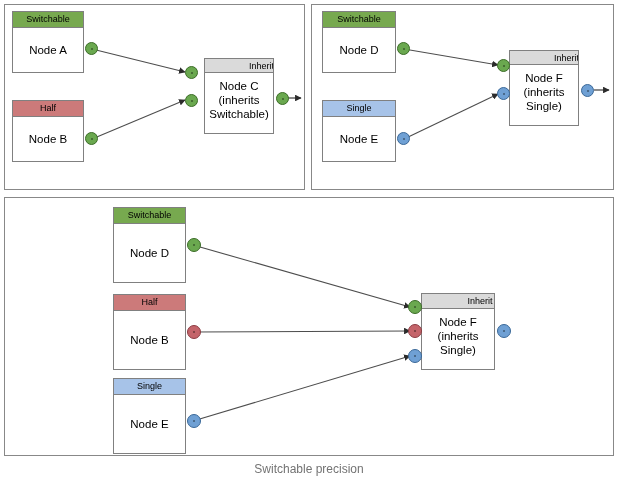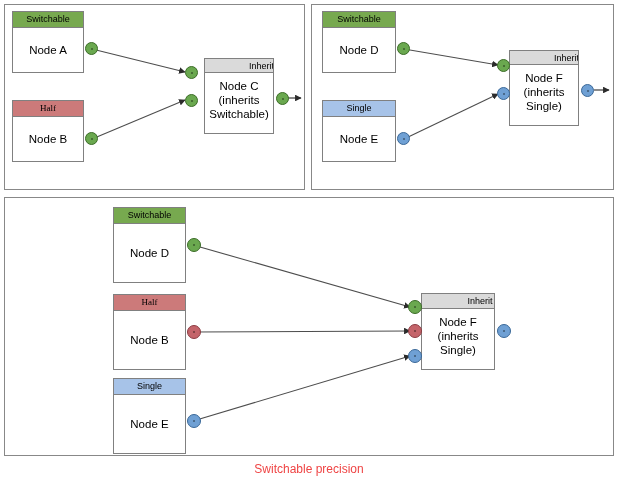--- a/index.html
+++ b/index.html
@@ -36,21 +36,21 @@
     text-align:center;
     font-size:9px;
     line-height:15px;
     height:16px;
     font-weight:normal;
     color:#000;
     overflow:hidden;
     white-space:nowrap;
   }
   .hdr-switchable{background:#77a94f;}
-  .hdr-half{background:#cc7a7a;font-family:Liberation Serif, serif;}
+  .hdr-half{background:#cc7a7a;}
   .hdr-single{background:#a7c3e8;}
   .hdr-inherit{background:#dadada;padding-left:44px;}
 
   .node-body{
     flex:1;
     display:flex;
     align-items:center;
     justify-content:center;
     text-align:center;
     font-size:11.5px;
@@ -81,21 +81,21 @@
 
   
   .edges{position:absolute;left:0;top:0;width:618px;height:488px;pointer-events:none;z-index:3;}
 
   
   #caption{
     position:absolute;
     left:0;top:462px;width:618px;
     text-align:center;
     font-size:12px;
-    color:#ef4444;
+    color:#737373;
   }
 </style>
 </head>
 <body>
 
 <div id="stage">
 
   <svg class="edges" viewBox="0 0 618 488">
     <defs>
       <marker id="arrow" viewBox="0 0 10 10" refX="9" refY="5" markerWidth="6" markerHeight="6" orient="auto-start-reverse">

